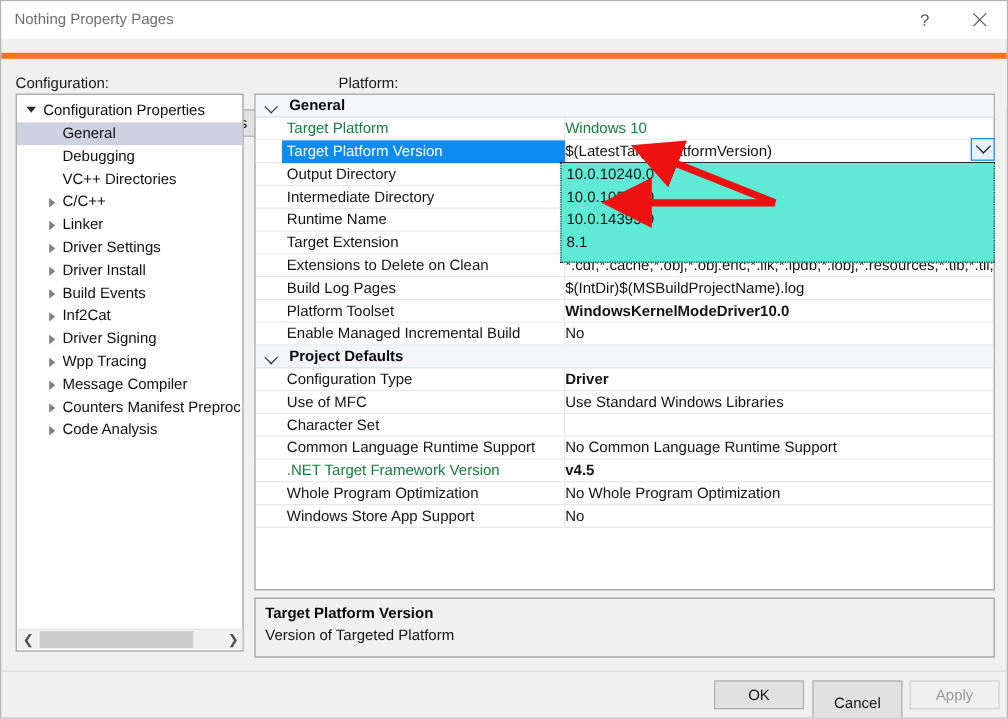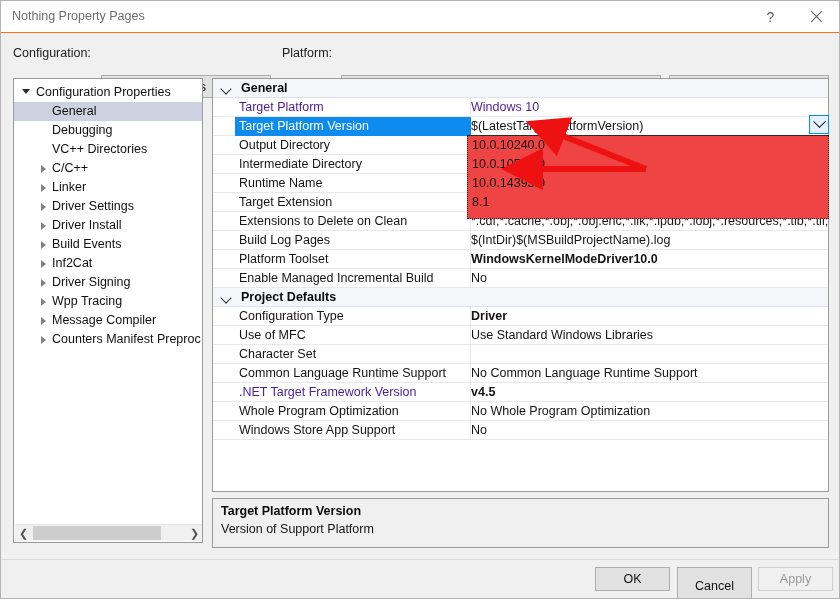--- a/index.html
+++ b/index.html
@@ -63,25 +63,25 @@
     left: -1px; top: 6px;
     width: 15px; height: 1px;
     background: #5a5a5a;
   }
   .close-glyph::before { transform: rotate(45deg); }
   .close-glyph::after  { transform: rotate(-45deg); }
 
   
   .config-row {
     position: absolute;
-    left: 0; top: 31px;
+    left: 0; top: 43px;
     width: 840px;
     height: 43px;
     background: #f0f0f0;
-    border-top: 1px solid #f97316;
+    border-top: 5px solid #f97316;
   }
   .lbl {
     position: absolute;
     font-size: 12.5px;
     color: #1a1a1a;
     white-space: nowrap;
   }
   .combo {
     position: absolute;
     box-sizing: border-box;
@@ -264,21 +264,21 @@
     position: absolute;
     left: 22px; top: 0;
     width: 236px; height: 19px;
     background: #0d8bef;
   }
   .grid-row.selected .pname {
     color: #ffffff;
     left: 26px;
     z-index: 2;
   }
-  .dim { color: #4c1d95; }
+  .dim { color: #15803d; }
   .bold { font-weight: bold; }
   .vsep {
     position: absolute;
     left: 257px; top: 0;
     width: 1px; height: 100%;
     background: #e8e8e8;
   }
 
   
   .dd-button {
@@ -297,21 +297,21 @@
     border-right: 1.6px solid #1b1b1b;
     border-bottom: 1.6px solid #1b1b1b;
     transform: rotate(45deg) translate(-2px,-2px);
   }
   .dd-list {
     position: absolute;
     left: 466px; top: 134px;
     width: 362px;
     height: 84px;
     box-sizing: border-box;
-    background: #ef4444;
+    background: #5eead4;
     border: 1px dotted #2a2a2a;
     border-top: 1px solid #2a2a2a;
     z-index: 18;
     overflow: hidden;
   }
   .dd-opt {
     height: 19px;
     line-height: 19px;
     padding-left: 4px;
     font-size: 12.5px;
@@ -440,20 +440,24 @@
           <span class="tlabel" style="left: 38px;">Wpp Tracing</span>
         </div>
         <div class="tree-item">
           <span class="tri-outline"></span>
           <span class="tlabel" style="left: 38px;">Message Compiler</span>
         </div>
         <div class="tree-item">
           <span class="tri-outline"></span>
           <span class="tlabel" style="left: 38px;">Counters Manifest Preproc</span>
         </div>
+        <div class="tree-item">
+          <span class="tri-outline"></span>
+          <span class="tlabel" style="left: 38px;">Code Analysis</span>
+        </div>
       </div>
     <div class="tree-hsb">
       <div class="sb-arrow left">❮</div>
       <div class="sb-thumb"></div>
       <div class="sb-arrow right">❯</div>
     </div>
   </div>
 
   <div class="grid-panel">
     <div id="grid-list">
@@ -559,21 +563,21 @@
   </div>
   <div class="dd-list" id="dd-list">
       <div class="dd-opt">10.0.10240.0</div>
       <div class="dd-opt">10.0.10586.0</div>
       <div class="dd-opt">10.0.14393.0</div>
       <div class="dd-opt">8.1</div>
     </div>
 
   <div class="desc-panel">
     <div class="desc-title">Target Platform Version</div>
-    <div class="desc-body">Version of Support Platform</div>
+    <div class="desc-body">Version of Targeted Platform</div>
   </div>
 
   <div class="bottom-sep"></div>
   <div class="btn" style="left:594px; top:566px; width:75px; height:24px;">OK</div>
   <div class="btn" style="left:676px; top:566px; width:75px; height:37px;">Cancel</div>
   <div class="btn disabled" style="left:757px; top:566px; width:75px; height:24px; border-color:#d0d0d0; background:#f0f0f0;">Apply</div>
 
   <svg class="annot" viewBox="0 0 840 599">
     <defs>
       <marker id="ah" markerWidth="7" markerHeight="7" refX="1.2" refY="3.5" orient="auto">

